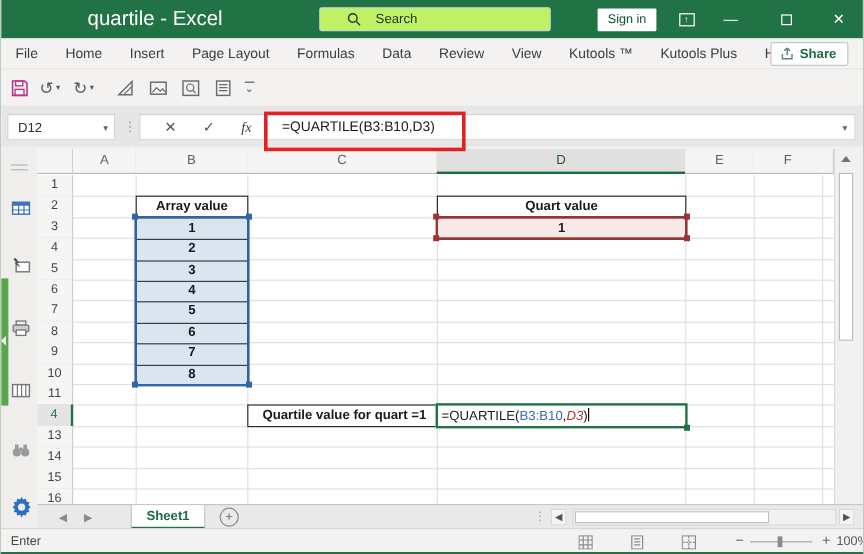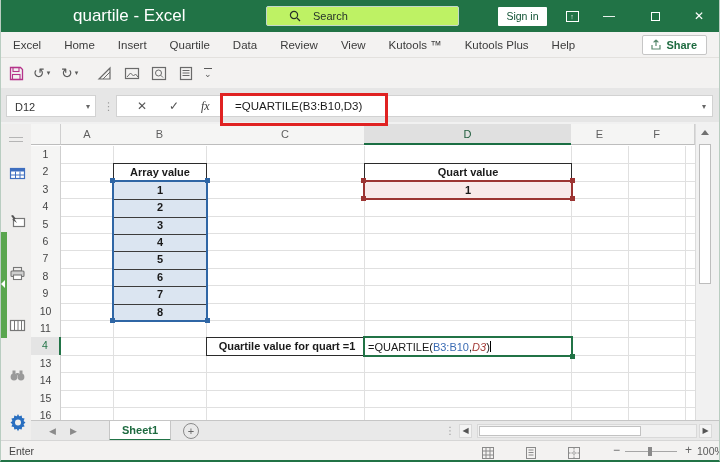--- a/index.html
+++ b/index.html
@@ -141,24 +141,25 @@
     <div class="win-btn ribbon-opts">
       <span class="ropt-glyph">↑</span>
     </div>
     <div class="win-btn btn-min">—</div>
     <div class="win-btn btn-max"><span class="max-glyph"></span></div>
     <div class="win-btn btn-close">✕</div>
   </div>
 
   <div class="tabrow">
     <div class="tabs" id="ribbon-tabs">
-        <div class="tab">Excel</div>
+        <div class="tab">File</div>
         <div class="tab">Home</div>
         <div class="tab">Insert</div>
-        <div class="tab">Quartile</div>
+        <div class="tab">Page Layout</div>
+        <div class="tab">Formulas</div>
         <div class="tab">Data</div>
         <div class="tab">Review</div>
         <div class="tab">View</div>
         <div class="tab">Kutools ™</div>
         <div class="tab">Kutools Plus</div>
         <div class="tab">Help</div>
       </div>
     <div class="share-btn">
       <svg width="12" height="12" viewBox="0 0 12 12">
         <path d="M2 6 v4 h8 v-4" fill="none" stroke="#5a8a6f" stroke-width="1.2"></path>

